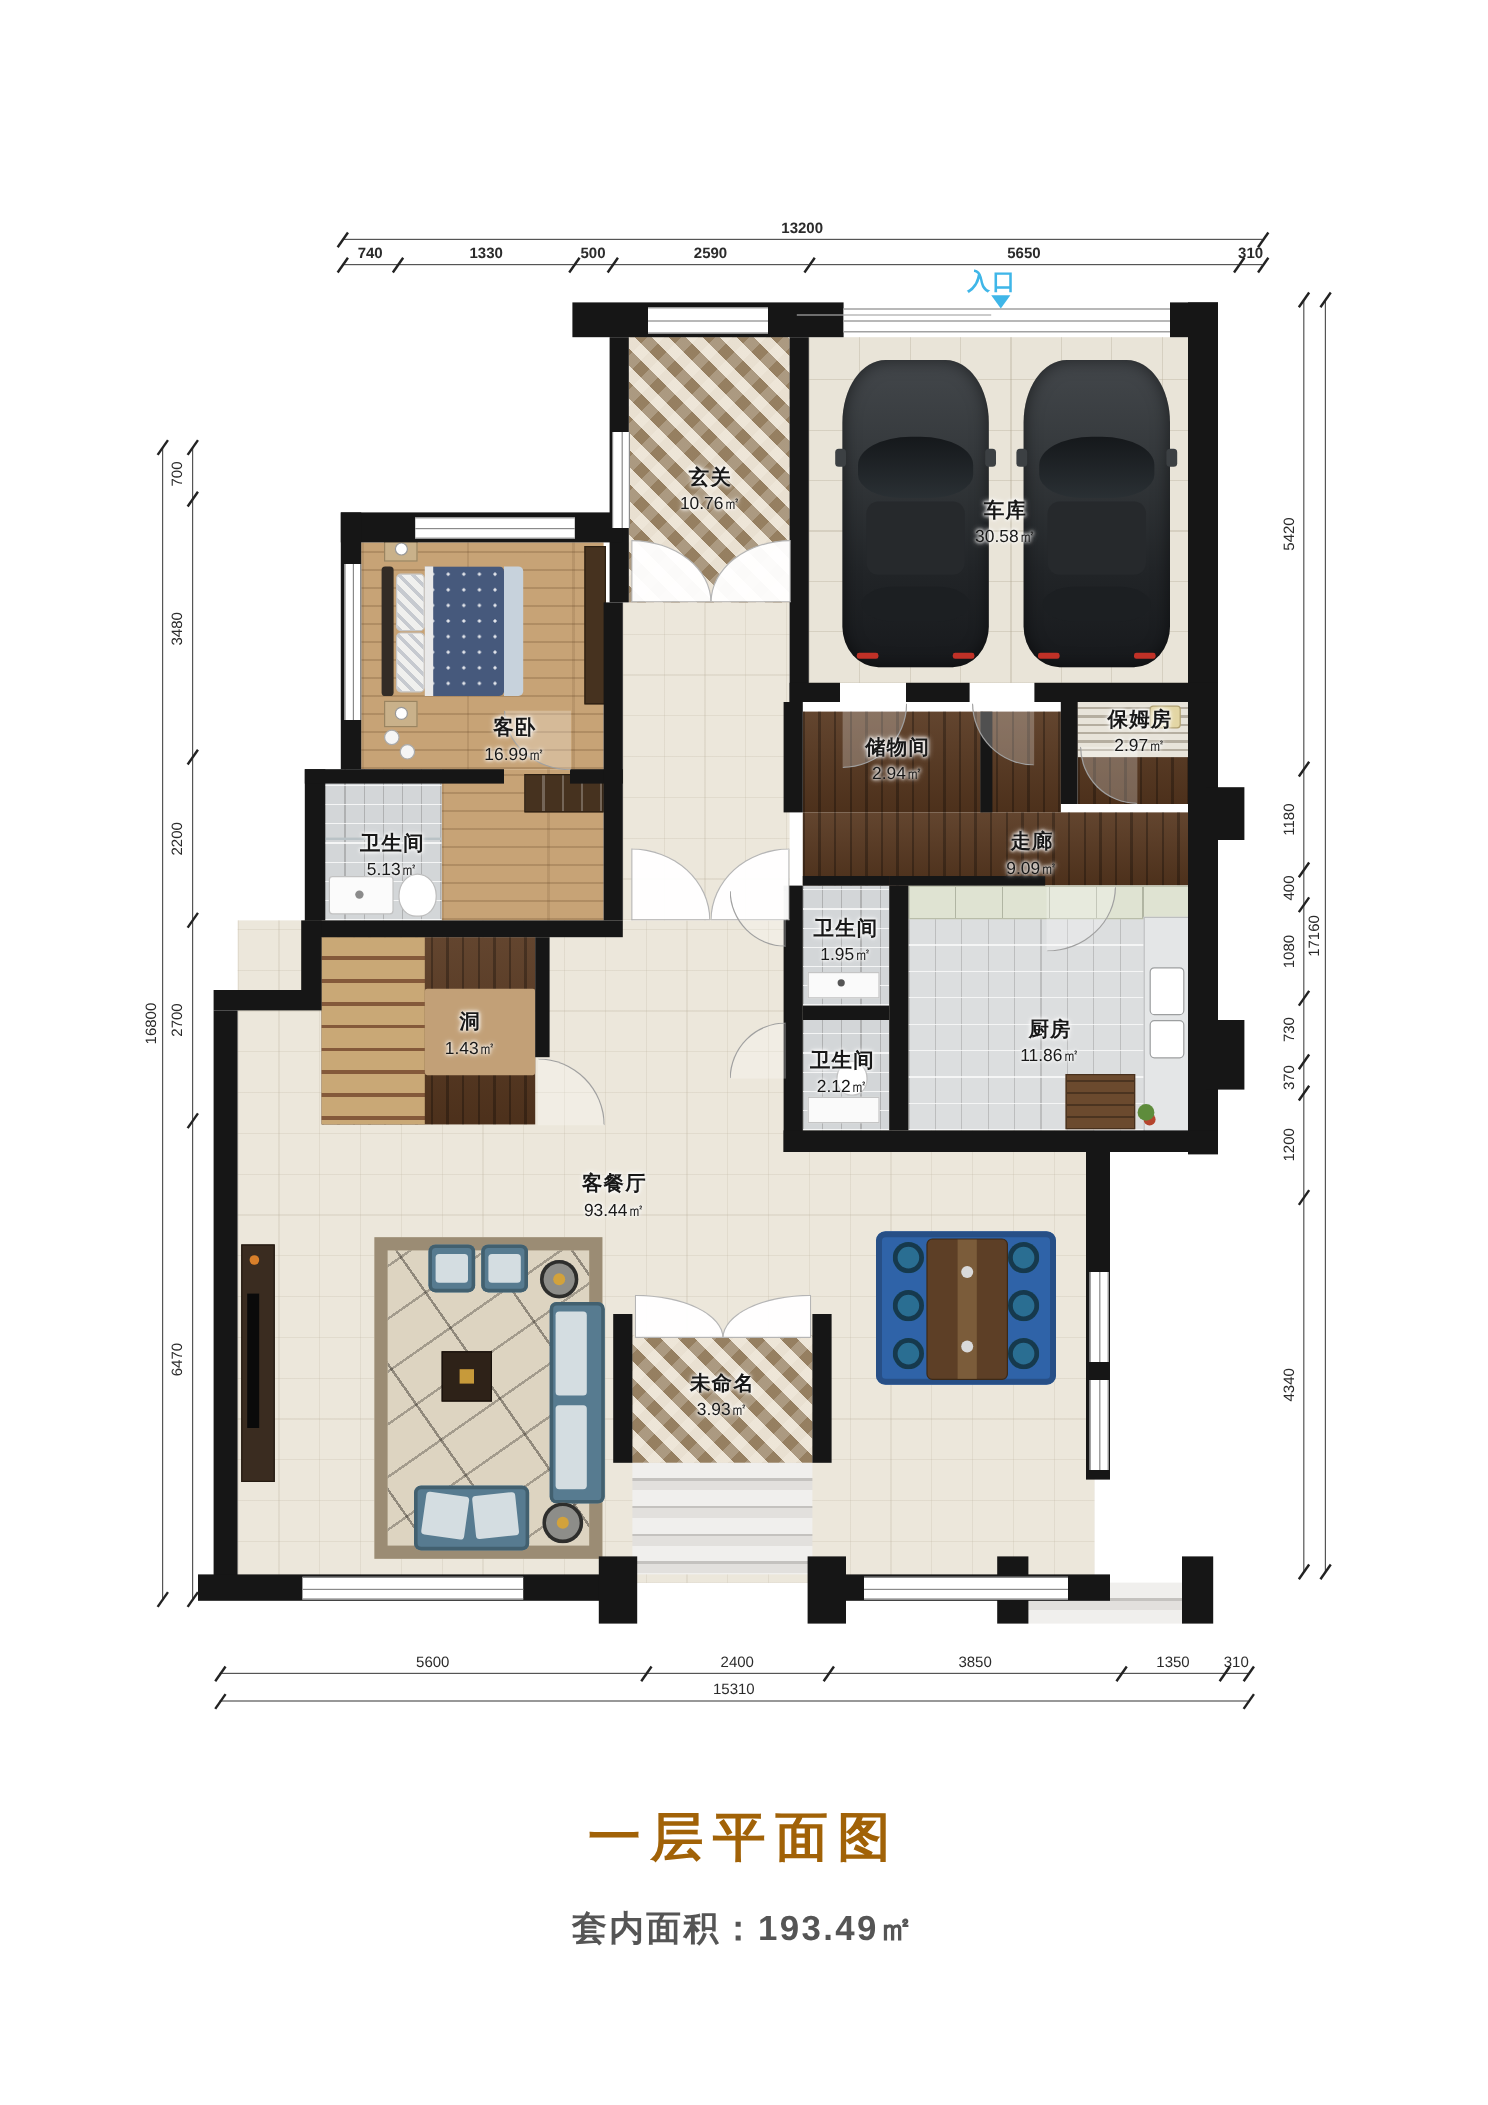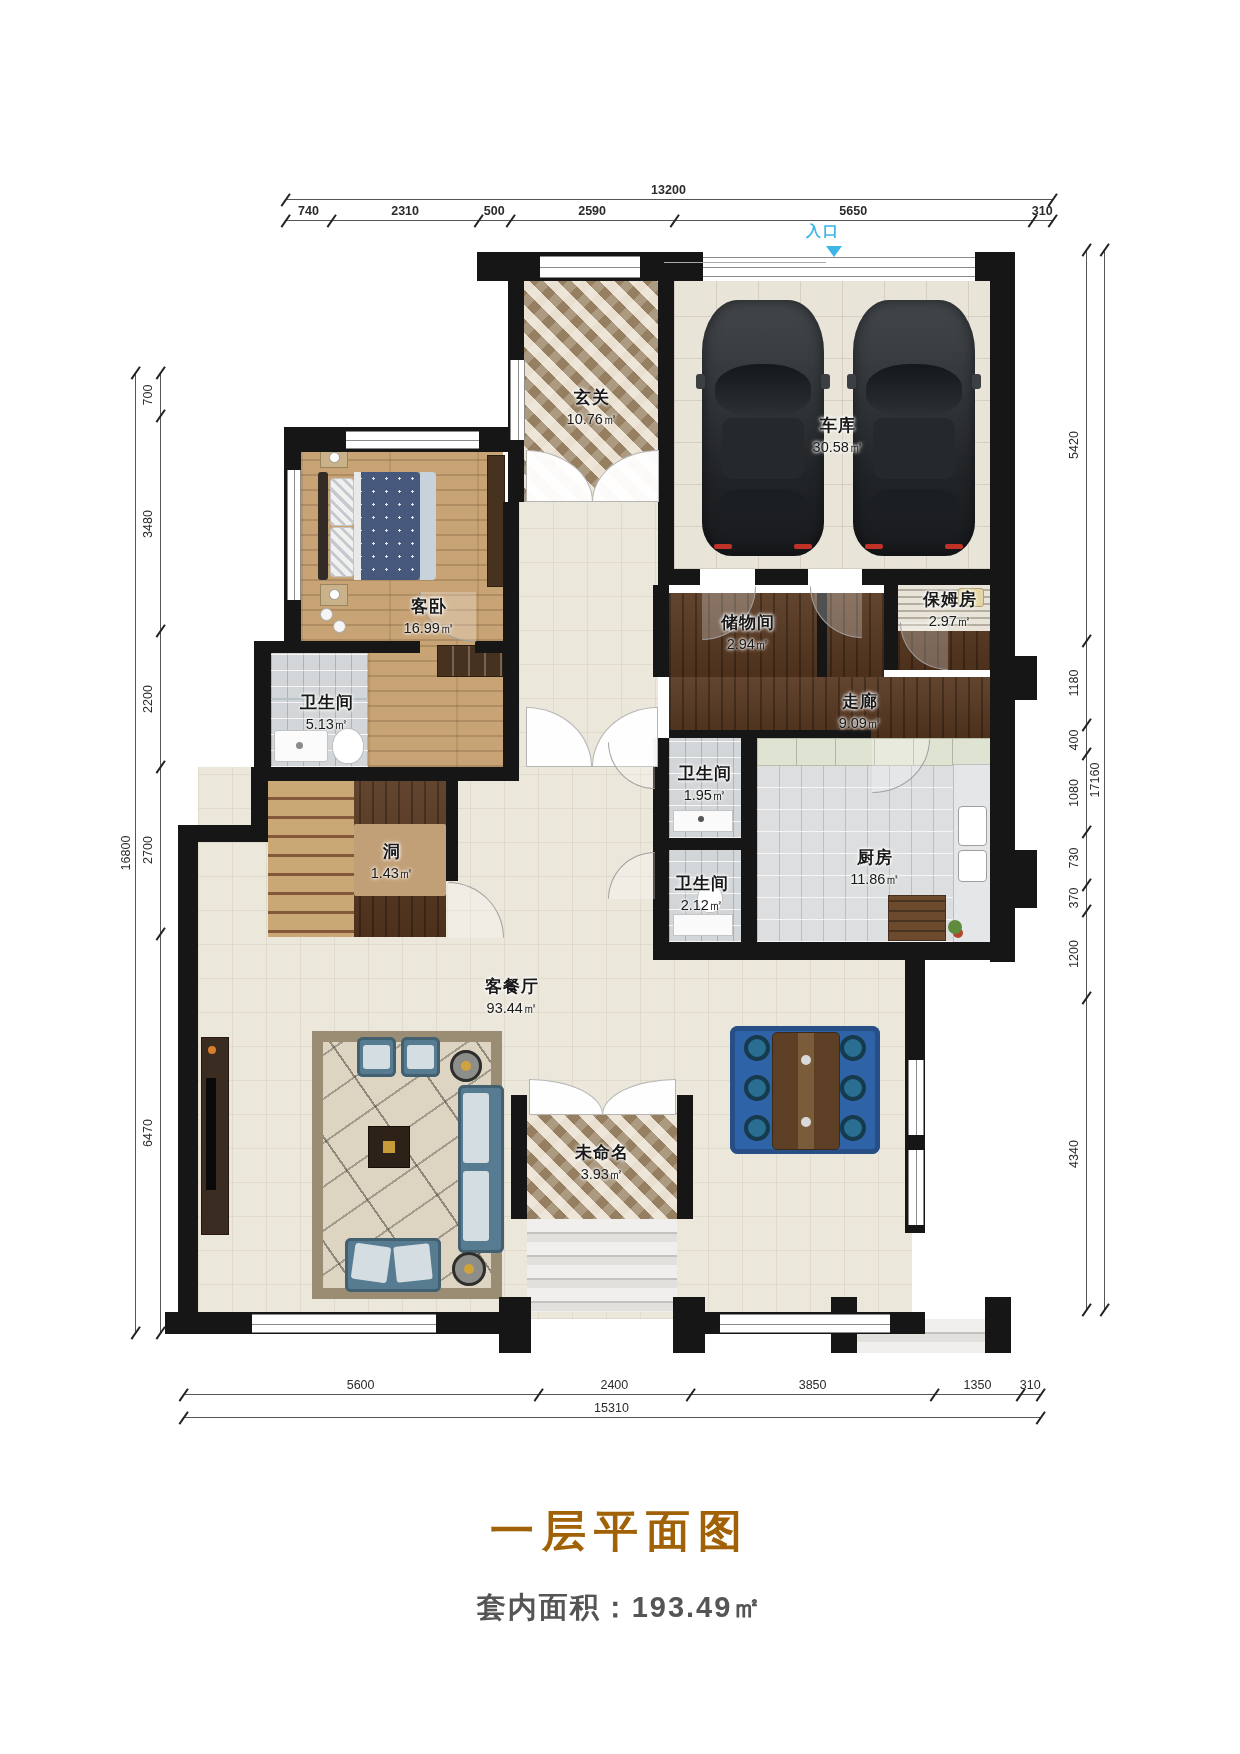--- a/index.html
+++ b/index.html
@@ -59,21 +59,21 @@
   .dim.h .tick-end{right:-7.5px;bottom:-1.2px;}
   .dim.v{display:flex;flex-direction:row;}
   .dim.v .dim-segs{display:flex;flex-direction:column;position:relative;width:24px;}
   .dim.v .dim-seg{position:relative;border-right:1.2px solid #555;width:24px;}
   .dim.v .dim-total{position:relative;width:18px;border-right:1.2px solid #555;}
   .dim.v .dim-lab{position:absolute;top:50%;left:50%;transform:translate(-50%,-50%) rotate(-90deg);white-space:nowrap;}
   .dim.v .tick-start{top:-0.8px;right:-7.5px;}
   .dim.v .tick-end{bottom:-0.8px;right:-7.5px;}
 
   
-  .entrance-label{position:absolute;z-index:9;color:#3fb6e8;font-size:15px;font-weight:bold;letter-spacing:2px;}
+  .entrance-label{position:absolute;z-index:9;color:#3fb6e8;font-size:19px;font-weight:bold;letter-spacing:2px;}
   .tri-down{position:absolute;z-index:9;width:0;height:0;border-left:8px solid transparent;
     border-right:8px solid transparent;border-top:11px solid #3fb6e8;}
 
   
   .car{position:absolute;z-index:2;width:122px;height:256px;border-radius:36px 36px 30px 30px/52px 52px 34px 34px;
     background:linear-gradient(180deg,#43474b 0%,#33373a 35%,#212427 70%,#17191c 100%);
     box-shadow:inset 0 0 14px rgba(0,0,0,.55);}
   .car .shield{position:absolute;left:11%;top:25%;width:78%;height:20%;
     background:linear-gradient(180deg,#15181b,#2a3034);border-radius:46% 46% 38% 38%;}
   .car .roof{position:absolute;left:16%;top:46%;width:68%;height:24%;background:#26292c;border-radius:10px;}
@@ -363,21 +363,21 @@
         <span class="dim-lab">13200</span>
         <i class="tick tick-start"></i>
         <i class="tick tick-end"></i>
       </div>
       <div class="dim-segs">
         <div class="dim-seg" style="flex-grow: 740;">
           <span class="dim-lab">740</span>
           <i class="tick tick-start"></i>
         </div>
         <div class="dim-seg" style="flex-grow: 2310;">
-          <span class="dim-lab">2310</span>
+          <span class="dim-lab">1330</span>
           <i class="tick tick-start"></i>
         </div>
         <div class="dim-seg" style="flex-grow: 500;">
           <span class="dim-lab">500</span>
           <i class="tick tick-start"></i>
         </div>
         <div class="dim-seg" style="flex-grow: 2590;">
           <span class="dim-lab">2590</span>
           <i class="tick tick-start"></i>
         </div>

